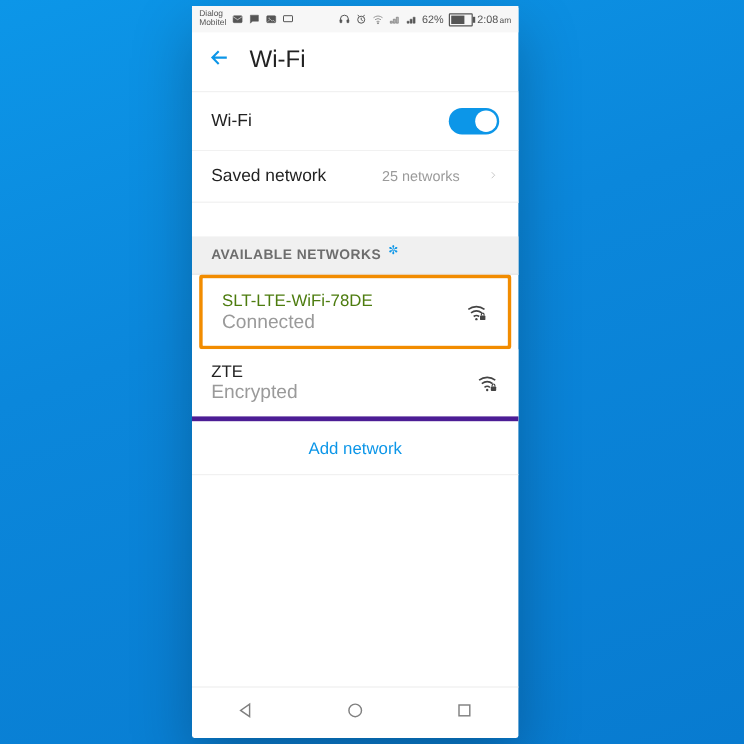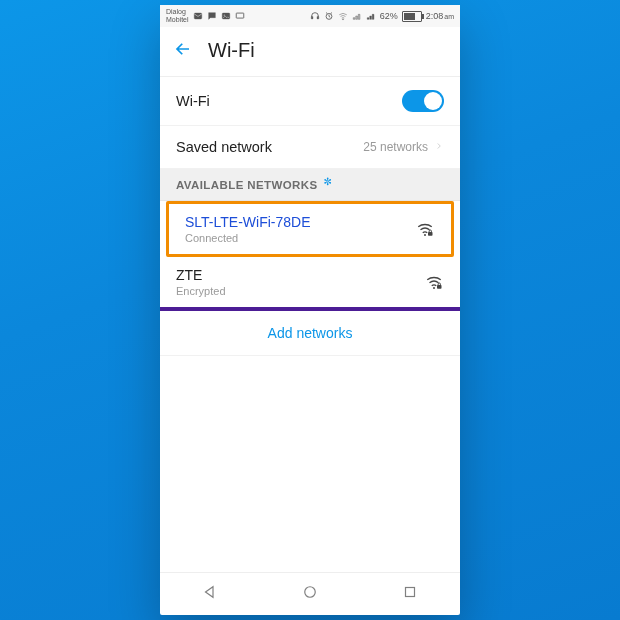--- a/index.html
+++ b/index.html
@@ -9,21 +9,21 @@
     height: 620px;
     background: linear-gradient(160deg, #0C96E8 0%, #0B87DB 40%, #087BD0 100%);
     font-family: -apple-system, Helvetica, Arial, sans-serif;
     color: #222;
     overflow: hidden;
   }
   .phone {
     position: absolute;
     left: 160px;
     top: 5px;
-    width: 300px;
+    width: 272px;
     height: 610px;
     background: #fff;
     box-shadow: 0 20px 50px rgba(0,0,0,.25);
     border-radius: 2px;
     display: flex;
     flex-direction: column;
   }
   
   .statusbar {
     height: 22px;
@@ -51,52 +51,52 @@
   .back svg { width:18px; height:18px; stroke:#0C96E8; fill:none; stroke-width:2.3; }
   .header-title { font-size:20px; font-weight:500; color:#222; }
   
   .row {
     display:flex; align-items:center; justify-content:space-between;
     padding: 13px 16px;
     border-bottom: 1px solid #f1f1f1;
     background:#fff;
   }
   .row .label { font-size:14.5px; color:#222; }
-  .row .value { font-size:12px; color:#9a9a9a; display:flex; align-items:center; gap:6px; }
+  .row .value { font-size:12px; color:#9a9a9a; display:flex; align-items:center; gap:23px; }
   
   .toggle {
     width:42px; height:22px; border-radius:11px; background:#0C96E8;
     position:relative;
   }
   .toggle::after {
     content:""; position:absolute; right:2px; top:2px;
     width:18px; height:18px; border-radius:50%; background:#fff;
   }
   .chev svg { width:10px; height:10px; stroke:#c8c8c8; fill:none; stroke-width:2; }
   
   .section-header {
     background:#f0f0f0;
     padding: 10px 8px 9px 16px;
     font-size:11.5px; font-weight:700; letter-spacing:.4px;
     color:#6d6d6d; text-transform:uppercase;
     border-bottom:1px solid #e6e6e6;
-    display:flex; align-items:center; gap:6px;
+    display:flex; align-items:center; gap:6px;margin-top:28px;
   }
   .section-header .ast { color:#0C96E8; font-size:10px; font-weight:400; position:relative; top:-4px; }
   
   .net {
     display:flex; align-items:center; justify-content:space-between;
     padding: 10px 16px;
     border-bottom:4px solid #4c1d95;
     background:#fff;
   }
   .net .texts { display:flex; flex-direction:column; gap:2px; }
   .net .name { font-size:14px; }
-  .net.connected .name { color:#1d4ed8; }
-  .net .sub { font-size:11px; color:#9a9a9a; }
+  .net.connected .name { color:#4d7c0f; }
+  .net .sub { font-size:16px; color:#9a9a9a; }
   .net .sig { width:20px; height:20px; display:flex; align-items:center; justify-content:center; }
   .net .sig svg { width:18px; height:18px; }
   
   .highlight {
     border: 3px solid #F28C00;
     margin: 0 6px;
     border-radius: 2px;
   }
   .highlight .net { border-bottom:none; }
   
@@ -244,21 +244,21 @@
       <svg viewBox="0 0 24 24">
           <path d="M3 9a15 15 0 0118 0M6 13a10 10 0 0112 0M9 17a5 5 0 016 0" fill="none" stroke="#444" stroke-width="1.8"></path>
           <circle cx="12" cy="20" r="1.3" fill="#444"></circle>
           <rect x="16" y="16" width="6" height="5" rx="1" fill="#444"></rect>
           <path d="M17.5 16v-1.2a1.5 1.5 0 013 0V16" fill="none" stroke="#444" stroke-width="1.3"></path>
         </svg>
     </span>
   </div>
 
   <div class="add-net">
-    <span>Add networks</span>
+    <span>Add network</span>
   </div>
 
   <div class="spacer"></div>
 
   <div class="navbar">
     <span class="navbtn"><svg viewBox="0 0 24 24">
           <path d="M16 5v14L6 12z"></path>
         </svg></span>
     <span class="navbtn"><svg viewBox="0 0 24 24">
           <circle cx="12" cy="12" r="7"></circle>

